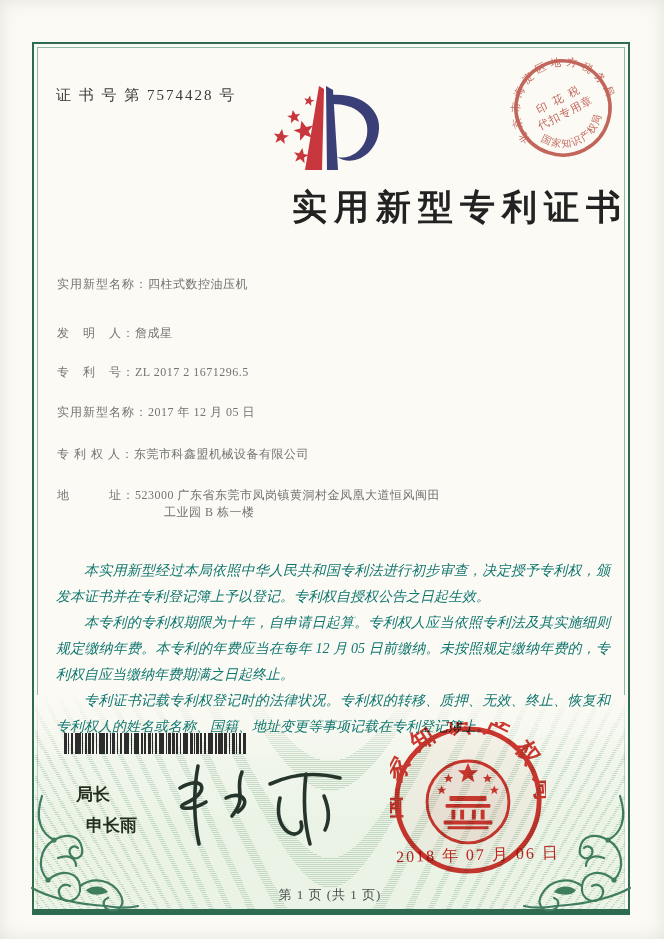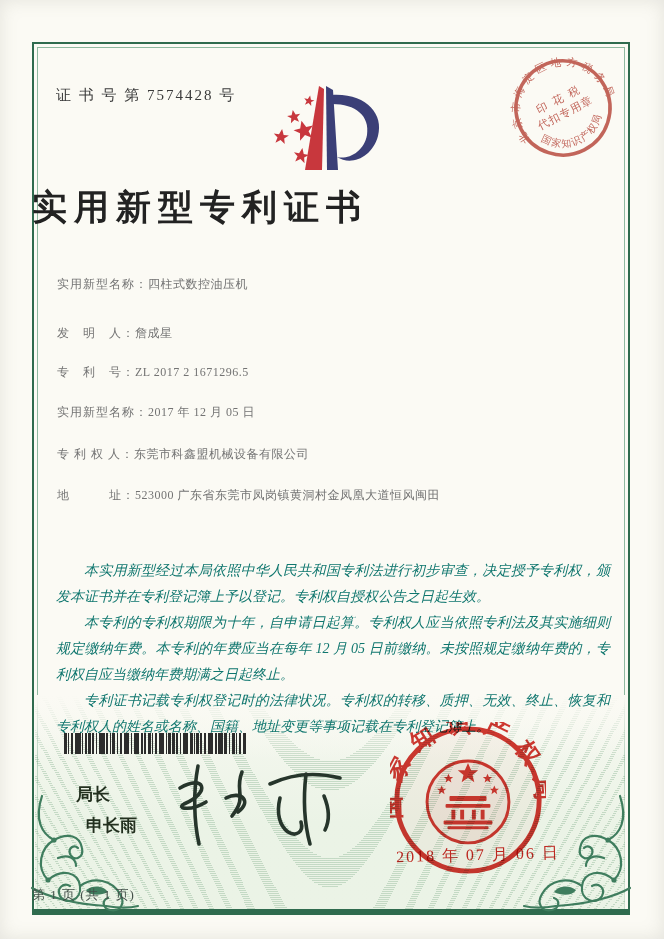--- a/index.html
+++ b/index.html
@@ -21,21 +21,21 @@
     background:
       linear-gradient(180deg,#fbfaf4 0%,rgba(251,250,244,0) 30%),
       repeating-radial-gradient(140% 120% at 50% 185%,rgba(105,158,118,0.30) 0 1px,rgba(255,255,255,0) 1px 6.5px),
       linear-gradient(180deg,rgba(235,243,231,0.25) 0%,rgba(228,240,224,0.7) 60%);
   }
   
   .cert-no{position:absolute;left:56px;top:86px;font-size:15px;letter-spacing:2px;color:#3a3a3a;}
   .logo{position:absolute;left:268px;top:80px;width:130px;height:96px;}
   .tax-stamp{position:absolute;left:503px;top:48px;width:120px;height:120px;
     mix-blend-mode:multiply;opacity:0.92;}
-  .title{position:absolute;left:32px;top:184px;width:596px;text-align:left;
+  .title{position:absolute;left:32px;top:184px;width:596px;text-align:right;
     font-size:35px;font-weight:bold;letter-spacing:7px;color:#222;}
   
   .field{position:absolute;left:57px;font-size:12px;color:#737373;letter-spacing:0.5px;white-space:nowrap;}
   .field .lbl{letter-spacing:1px;}
   .addr2{display:block;margin-left:107px;}
   .grant-no{position:absolute;left:312px;top:0;}
   
   .paras{position:absolute;left:56px;top:558px;width:554px;
     font-size:14px;line-height:26px;color:#0f766e;font-style:italic;text-align:justify;}
   .paras p{margin:0;text-indent:2em;}
@@ -50,21 +50,21 @@
     font-size:17px;font-weight:600;color:#23301f;}
   .director-name{position:absolute;left:86px;top:814px;font-family:"Liberation Sans","DejaVu Sans",sans-serif;
     font-size:17px;font-weight:600;color:#23301f;text-align:right;}
   .signature{position:absolute;left:168px;top:752px;width:190px;height:105px;}
   .seal{position:absolute;left:390px;top:722px;width:156px;height:156px;mix-blend-mode:multiply;opacity:0.95;}
   .seal-date{position:absolute;left:396px;top:845px;font-size:16px;color:#cf2a24;
     letter-spacing:2px;transform:rotate(-1.5deg);mix-blend-mode:multiply;white-space:nowrap;}
   .corner{position:absolute;width:112px;height:122px;}
   .corner.left{left:28px;top:792px;}
   .corner.right{left:522px;top:792px;transform:scaleX(-1);}
-  .footer{position:absolute;left:32px;top:886px;width:596px;text-align:left;
+  .footer{position:absolute;left:32px;top:886px;width:596px;text-align:center;
     font-size:13px;color:#44504a;letter-spacing:1px;}
 </style>
 </head>
 <body>
 
 <div class="page">
 
   <div class="frame">
     <div class="frame-inner"></div>
   </div>
@@ -119,20 +119,21 @@
     <span class="lbl">专　利　号：</span><span>ZL 2017 2 1671296.5</span>
   </div>
   <div class="field" style="top:404px">
     <span class="lbl">实用新型名称：</span><span>2017 年 12 月 05 日</span>
   </div>
   <div class="field" style="top:446px">
     <span class="lbl">专 利 权 人：</span><span>东莞市科鑫盟机械设备有限公司</span>
   </div>
   <div class="field" style="top:487px">
     <span class="lbl">地　　　址：</span><span>523000 广东省东莞市凤岗镇黄洞村金凤凰大道恒风闽田</span>
+    <span class="addr2">工业园 B 栋一楼</span>
   </div>
 
   <div class="paras">
     <p>本实用新型经过本局依照中华人民共和国专利法进行初步审查，决定授予专利权，颁发本证书并在专利登记簿上予以登记。专利权自授权公告之日起生效。</p>
     <p>本专利的专利权期限为十年，自申请日起算。专利权人应当依照专利法及其实施细则规定缴纳年费。本专利的年费应当在每年 12 月 05 日前缴纳。未按照规定缴纳年费的，专利权自应当缴纳年费期满之日起终止。</p>
     <p>专利证书记载专利权登记时的法律状况。专利权的转移、质押、无效、终止、恢复和专利权人的姓名或名称、国籍、地址变更等事项记载在专利登记簿上。</p>
   </div>
 
   <div class="barcode"></div>
 

